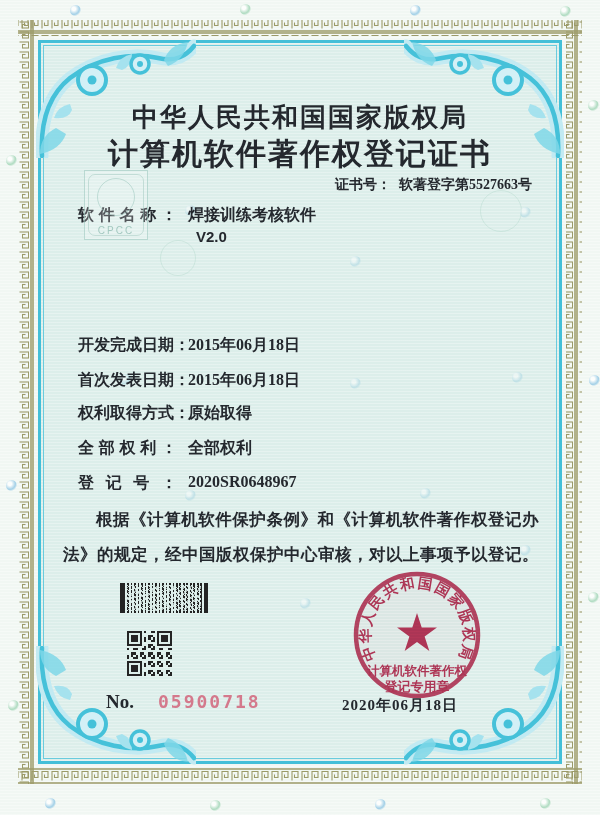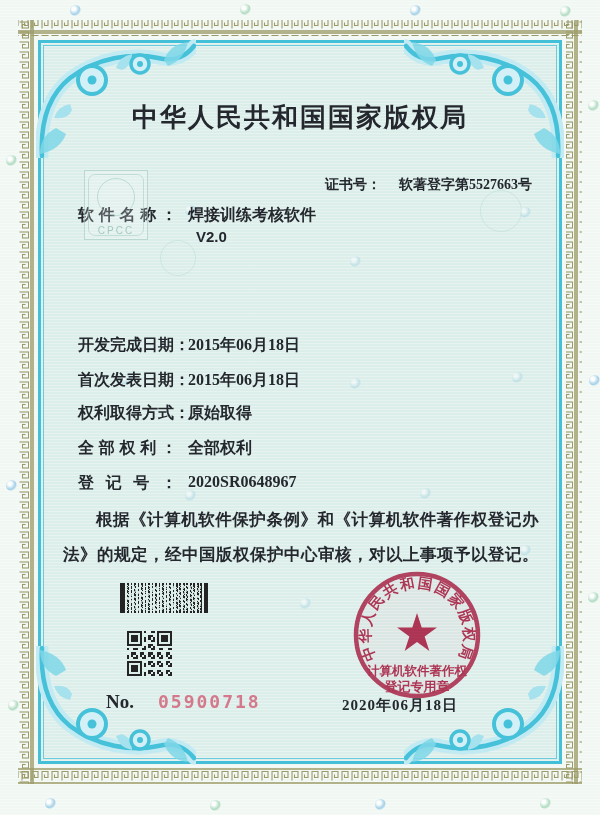--- a/index.html
+++ b/index.html
@@ -21,21 +21,21 @@
   .fl-tl{left:36px;top:38px;}
   .fl-tr{right:36px;top:38px;transform:scaleX(-1);}
   .fl-bl{left:36px;bottom:49px;transform:scaleY(-1);}
   .fl-br{right:36px;bottom:49px;transform:scale(-1,-1);}
   .content{position:absolute;inset:0;z-index:4;color:var(--ink);}
   .authority{position:absolute;left:0;top:100px;width:100%;text-align:center;
     font-size:26px;font-weight:600;letter-spacing:2px;}
   .cert-title{position:absolute;left:0;top:134px;width:100%;text-align:center;
     font-size:30px;font-weight:700;letter-spacing:2px;}
   .certno{position:absolute;right:68px;top:176px;font-size:14px;font-weight:700;}
-  .certno .lbl{margin-right:18px;}
+  .certno .lbl{margin-right:8px;}
   
   .emboss{position:absolute;left:84px;top:170px;width:62px;height:68px;
     border:1.5px solid rgba(150,195,185,.55);border-radius:0;
     background:rgba(255,255,255,.22);z-index:1;}
   .emboss::before{content:"";position:absolute;inset:3px;border:1px solid rgba(150,195,185,.45);border-radius:7px;}
   .emboss-circle{position:absolute;left:12px;top:7px;width:36px;height:36px;border-radius:50%;
     border:1.5px solid rgba(150,195,185,.5);}
   .emboss-txt{position:absolute;left:0;bottom:3px;width:100%;text-align:center;
     font-size:10px;letter-spacing:2px;color:rgba(140,185,175,.75);font-family:"Liberation Sans",sans-serif;}
   
@@ -119,20 +119,21 @@
     </svg>
 
   <div class="content">
 
     <div class="emboss">
       <div class="emboss-circle"></div>
       <span class="emboss-txt">CPCC</span>
     </div>
 
     <div class="authority">中华人民共和国国家版权局</div>
+    <div class="cert-title">计算机软件著作权登记证书</div>
 
     <div class="certno">
       <span class="lbl">证书号：</span><span>软著登字第5527663号</span>
     </div>
 
     <div class="frow" style="top:205px;">
       <span class="flabel">软件名称：</span>
       <span class="fvalue">焊接训练考核软件</span>
       <span class="fvalue2">V2.0</span>
     </div>

